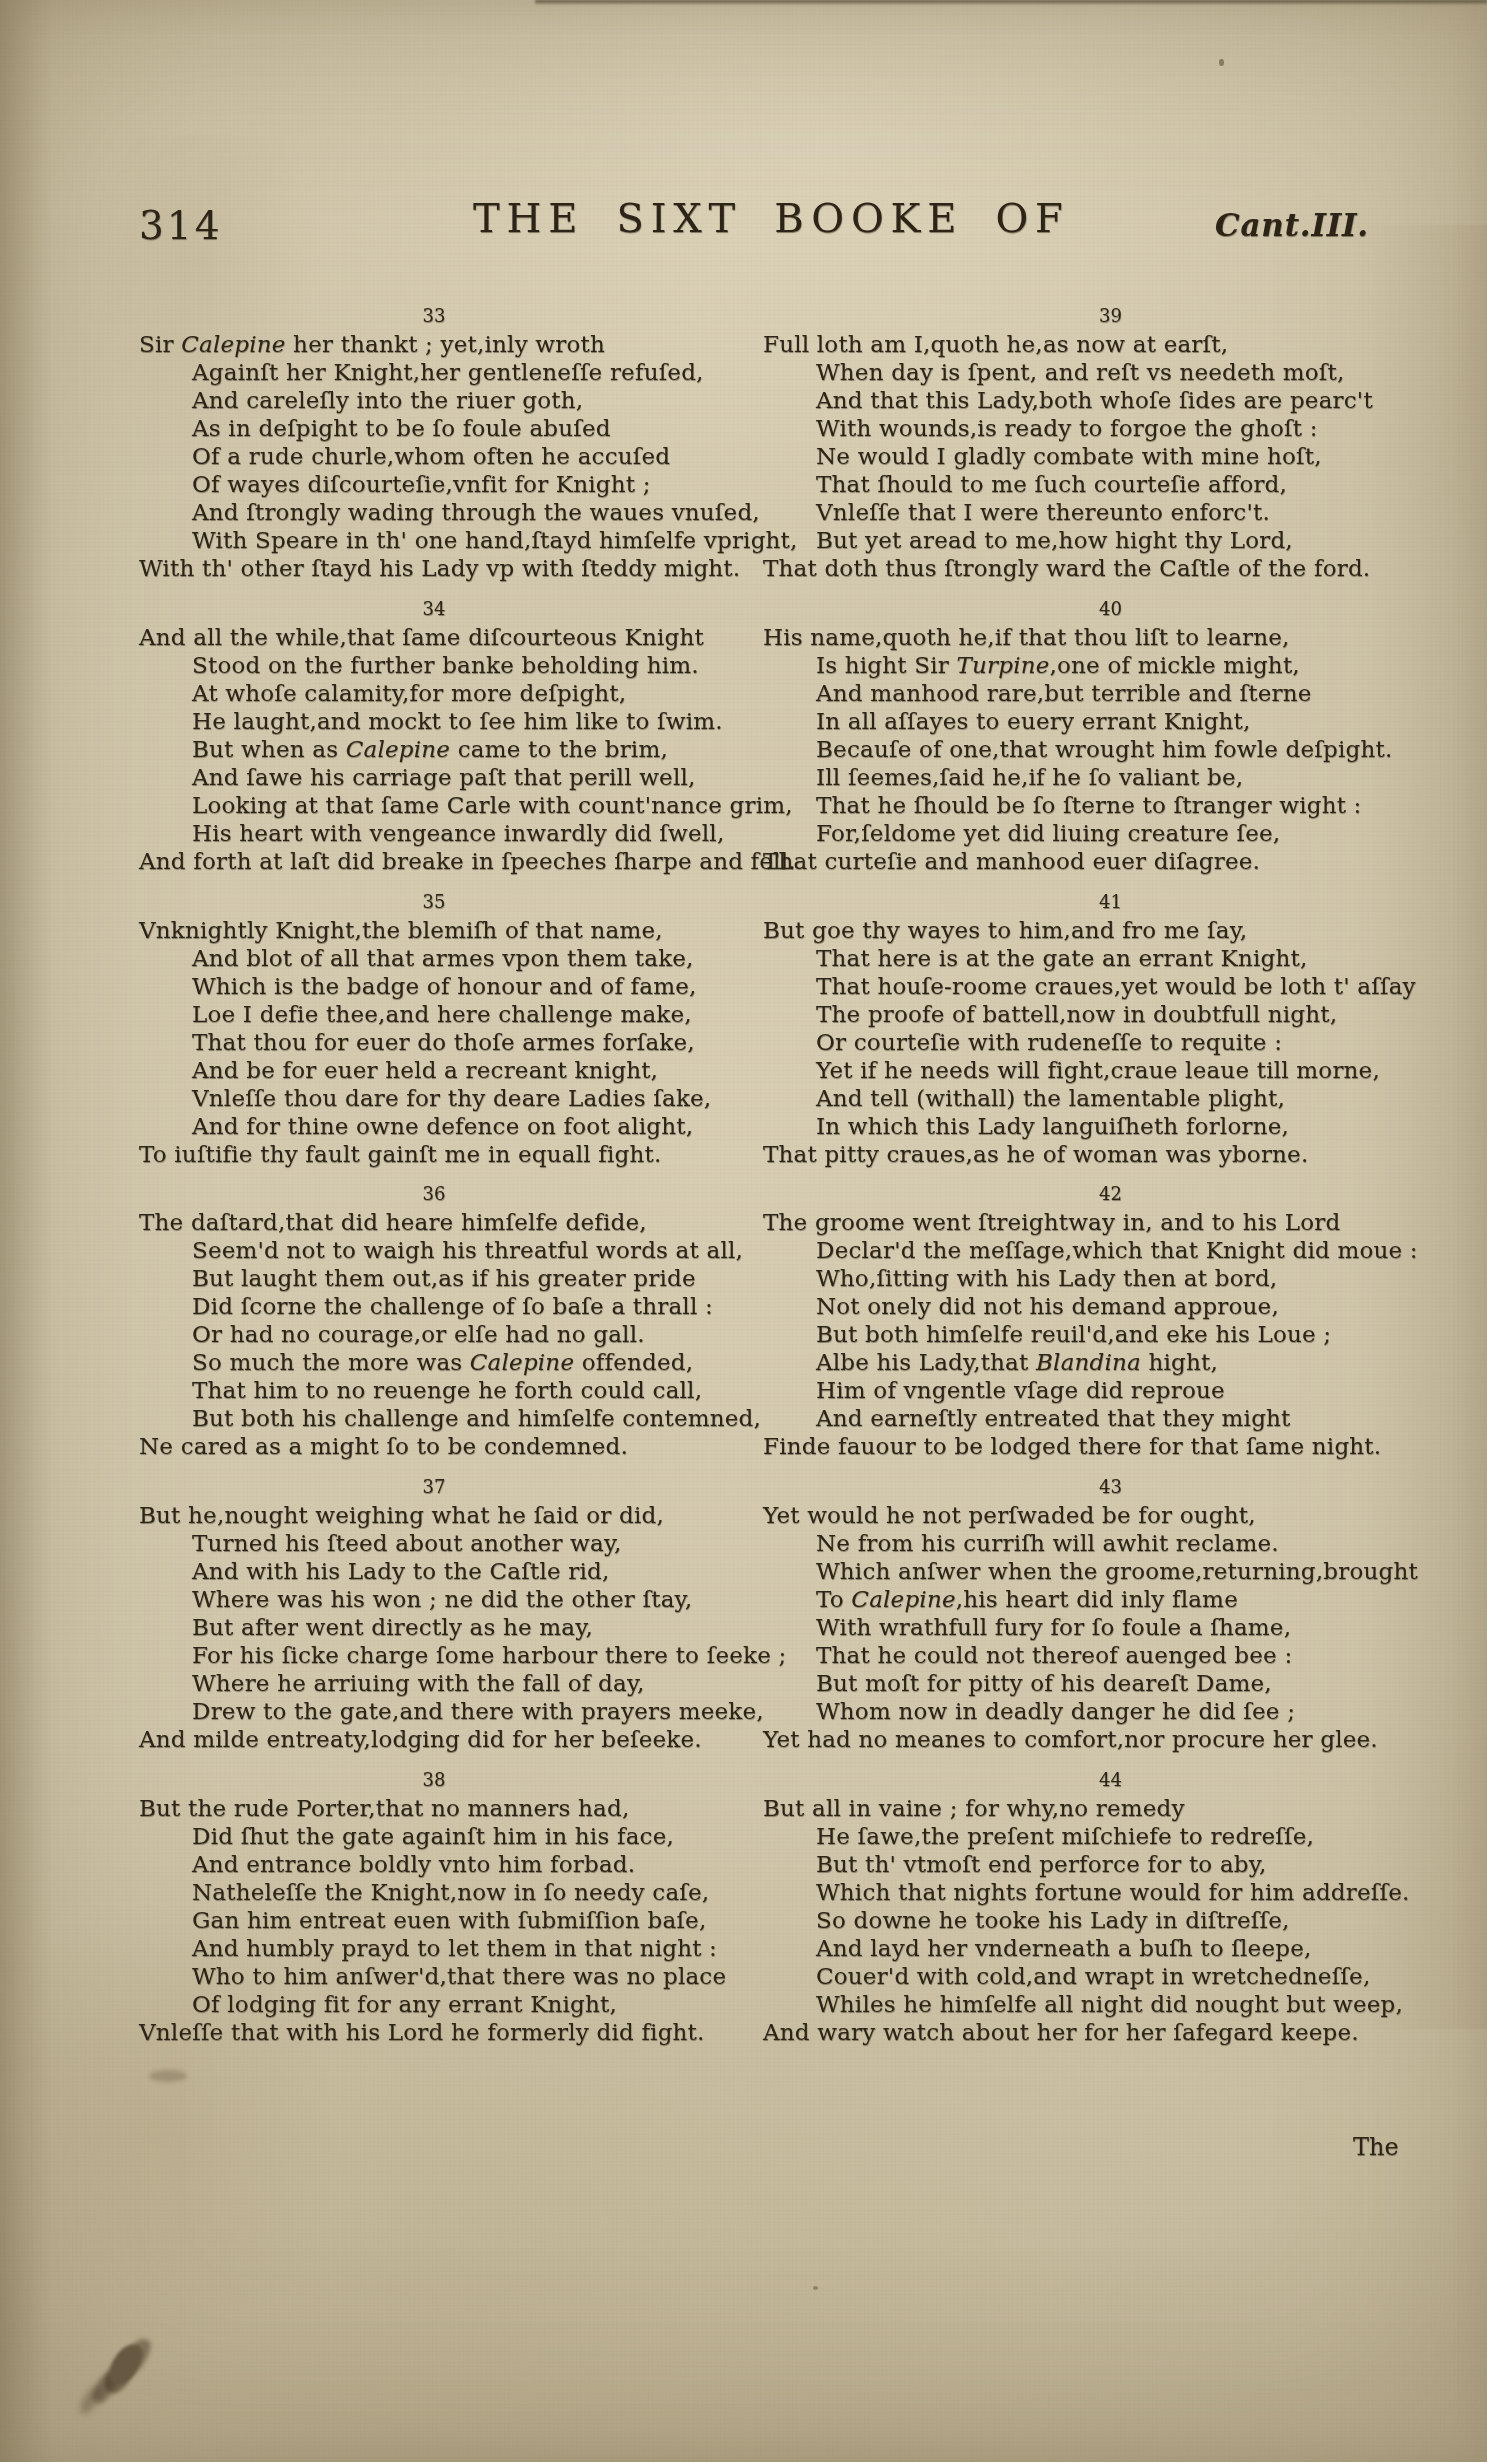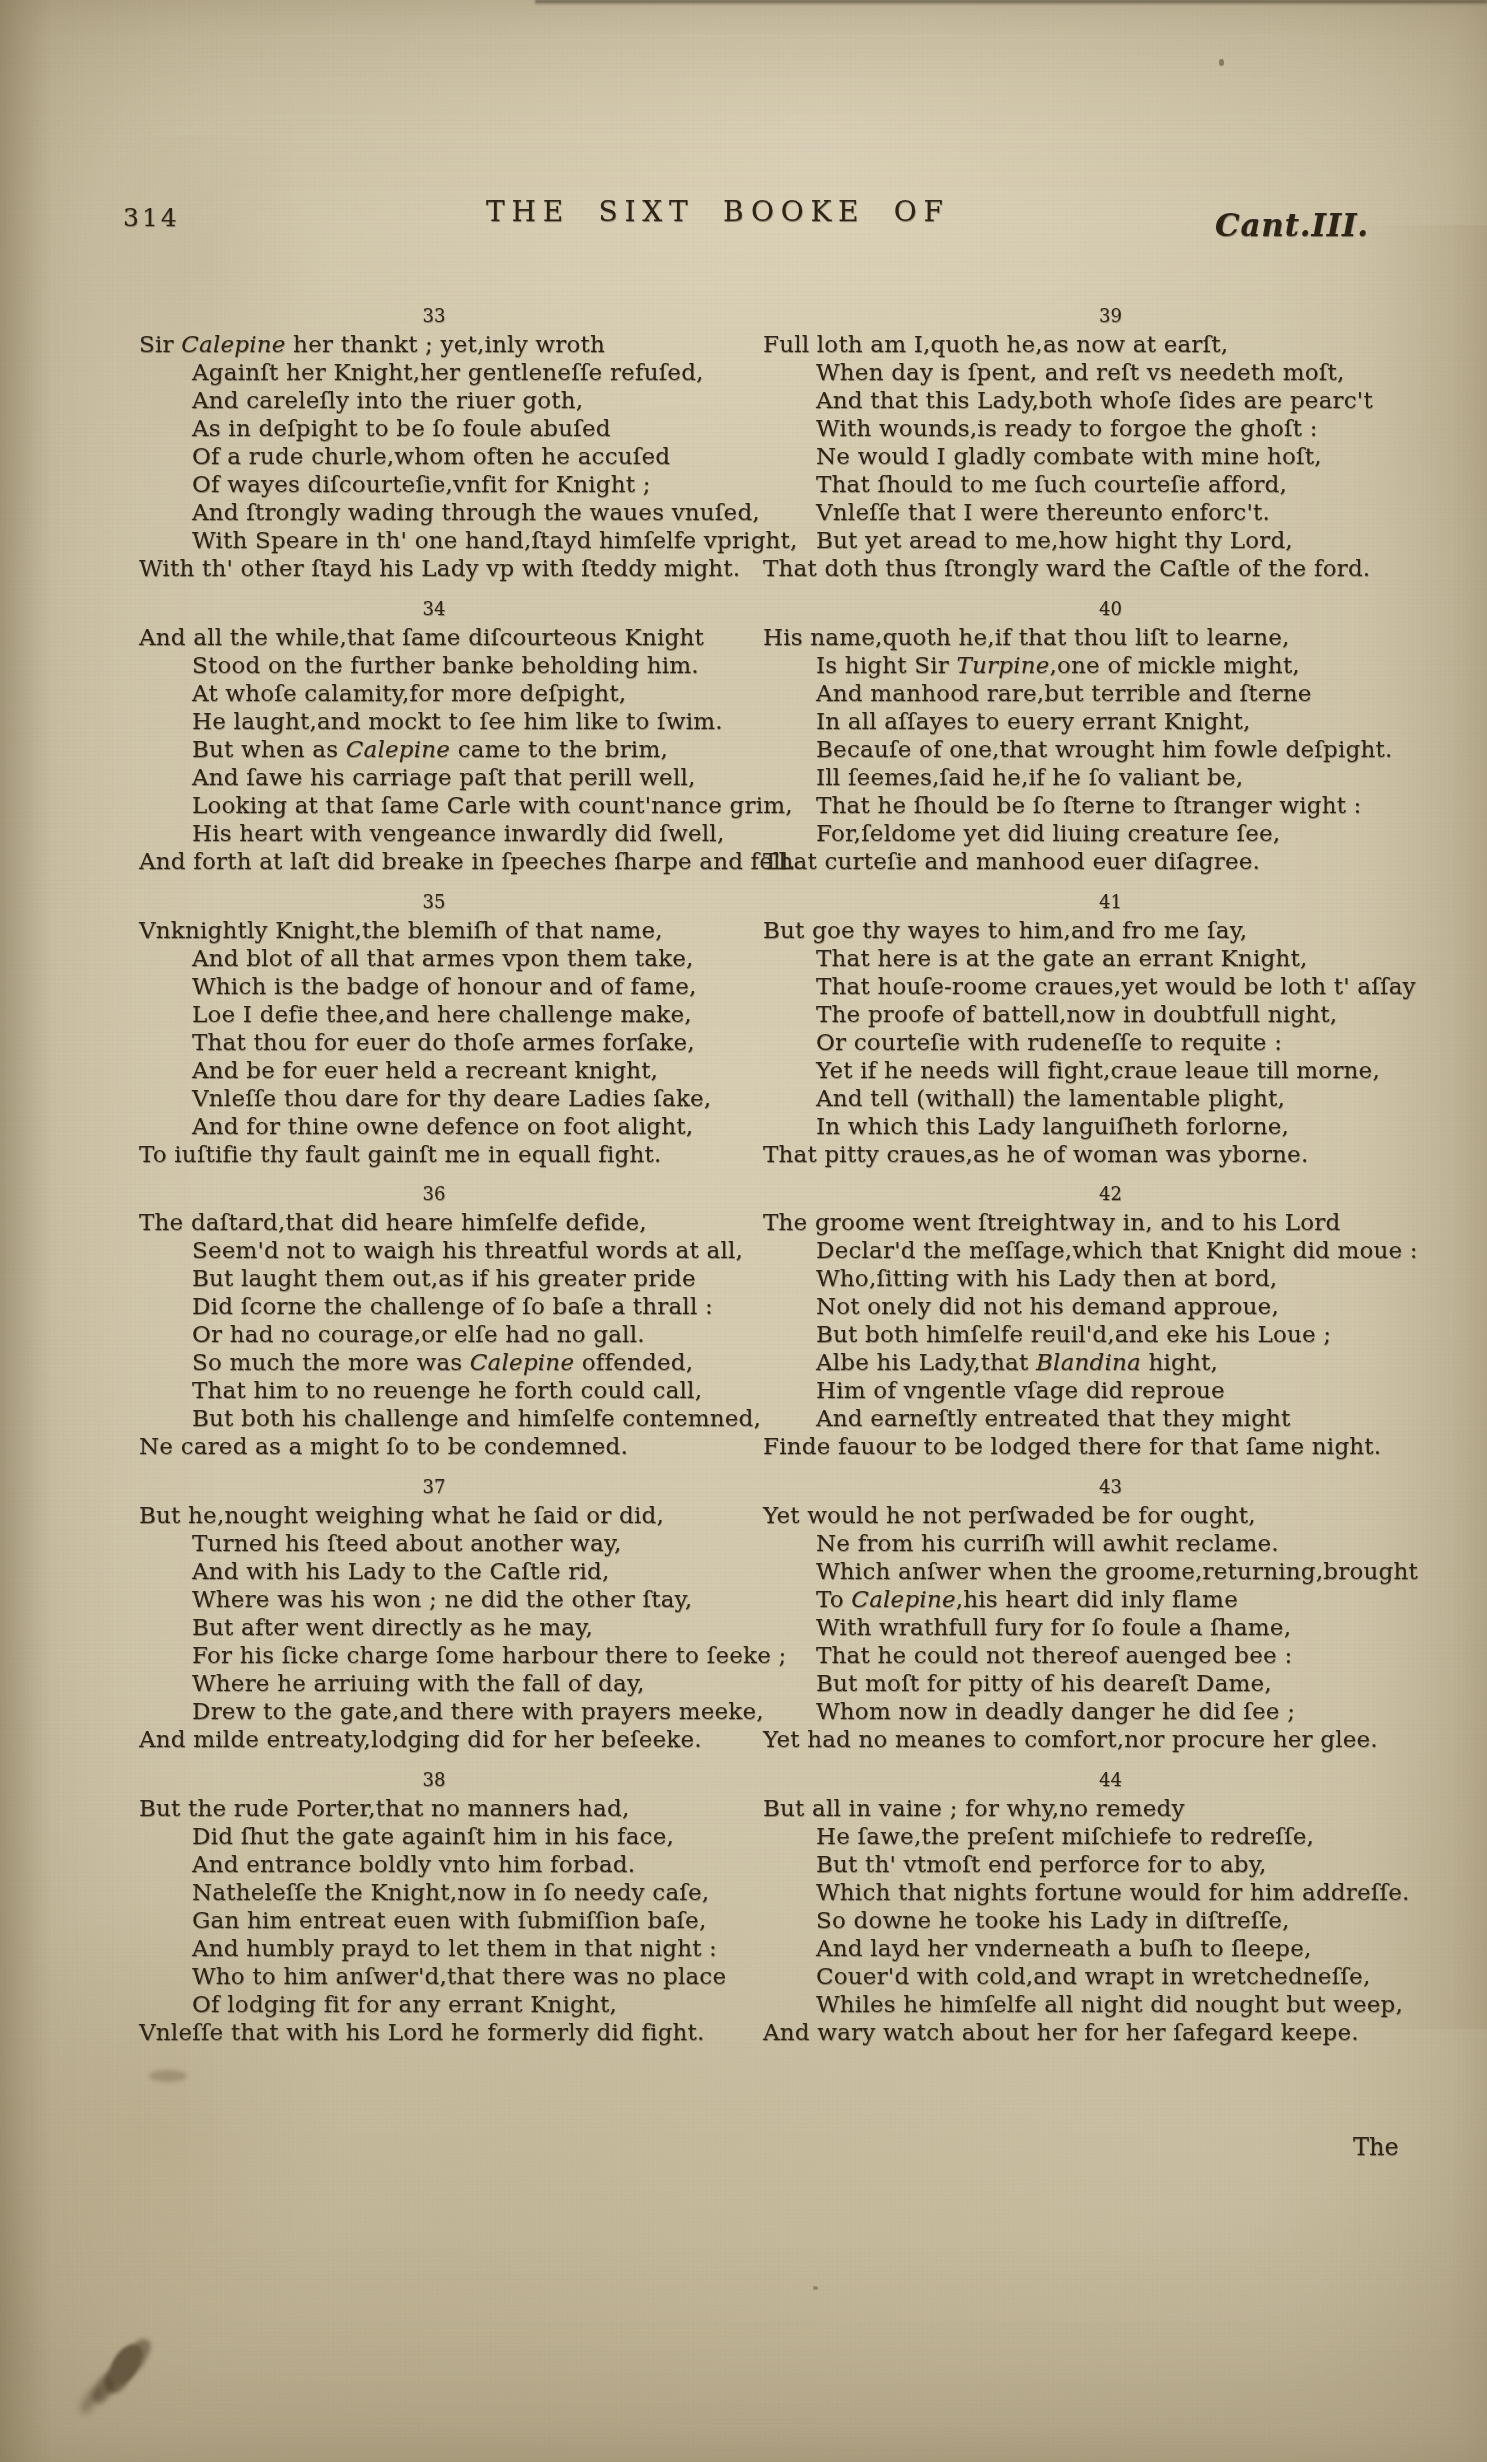--- a/index.html
+++ b/index.html
@@ -38,27 +38,27 @@
     filter:blur(0.8px);
   }
   .stain-a{position:absolute;left:30px;top:1894px;width:316px;height:466px;pointer-events:none;
     background:radial-gradient(ellipse at 40% 50%, rgba(146,128,92,.16), transparent 70%);}
   .stain-b{position:absolute;right:0px;top:225px;width:165px;height:1804px;pointer-events:none;
     background:linear-gradient(270deg, rgba(146,128,92,.14), transparent 80%);}
   .stain-c{position:absolute;left:90px;top:135px;width:225px;height:316px;pointer-events:none;
     background:radial-gradient(ellipse at 50% 40%, rgba(146,128,92,.10), transparent 70%);}
 
   .pagenum{
-    position:absolute;left:123px;top:203px;
-    font-size:25px;color:var(--ink);letter-spacing:3px;
+    position:absolute;left:139px;top:203px;
+    font-size:39px;color:var(--ink);letter-spacing:3px;
     text-shadow:0.4px 0.5px 0.8px rgba(44,36,22,.45);
   }
   .running-title{
-    position:absolute;left:486px;top:195px;
-    font-size:28px;color:var(--ink);letter-spacing:6.8px;word-spacing:12.8px;
+    position:absolute;left:473px;top:195px;
+    font-size:40px;color:var(--ink);letter-spacing:6.8px;word-spacing:12.8px;
     text-shadow:0.5px 0.6px 0.8px rgba(44,36,22,.5);
     white-space:nowrap;
   }
   .canto{
     position:absolute;left:1215px;top:207px;
     font-size:31px;font-style:italic;font-weight:bold;color:var(--ink);
     letter-spacing:0.8px;
     text-shadow:0.4px 0.5px 0.8px rgba(44,36,22,.5);
   }
 

